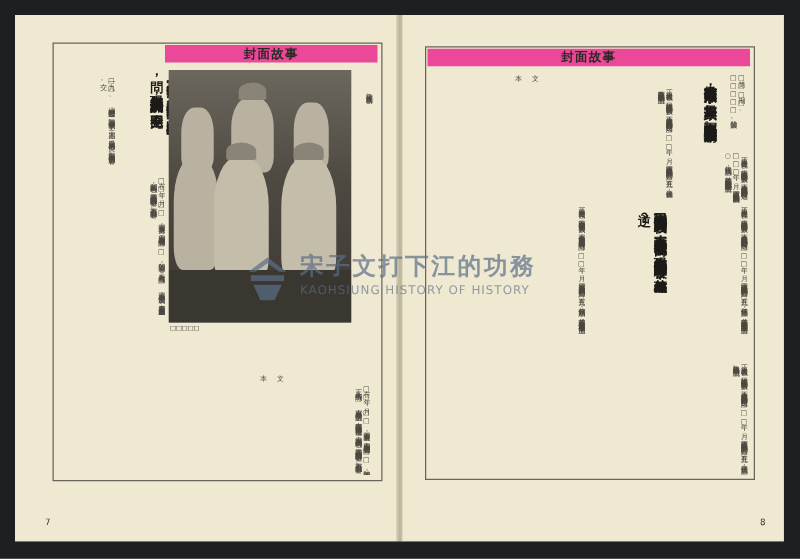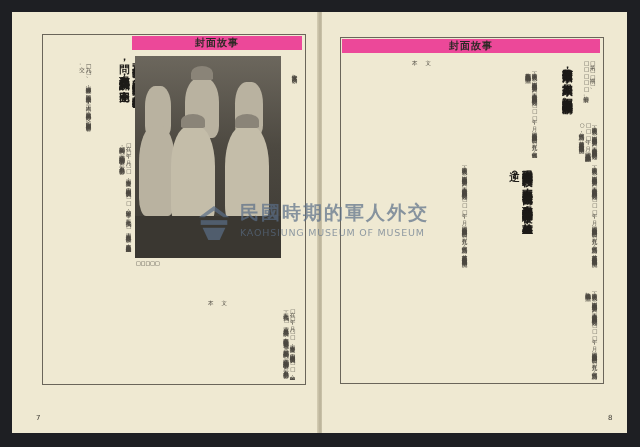--- a/index.html
+++ b/index.html
@@ -98,15 +98,15 @@
 </div>
 
 <div class="watermark">
   <svg class="wm-logo" viewBox="0 0 40 40">
     <g fill="rgba(90,110,135,0.7)">
       <polygon points="20,2 36,14 30,14 20,7 10,14 4,14"></polygon>
       <rect x="6" y="17" width="28" height="5"></rect>
       <polygon points="8,25 32,25 26,38 14,38"></polygon>
     </g>
   </svg>
-  <div class="wm-title">民國時期的軍人外交</div>
-  <div class="wm-sub">KAOHSIUNG MUSEUM OF MUSEUM</div>
+  <div class="wm-title">宋子文打下江的功務</div>
+  <div class="wm-sub">KAOHSIUNG HISTORY OF HISTORY</div>
 </div>
 
 </body></html>

